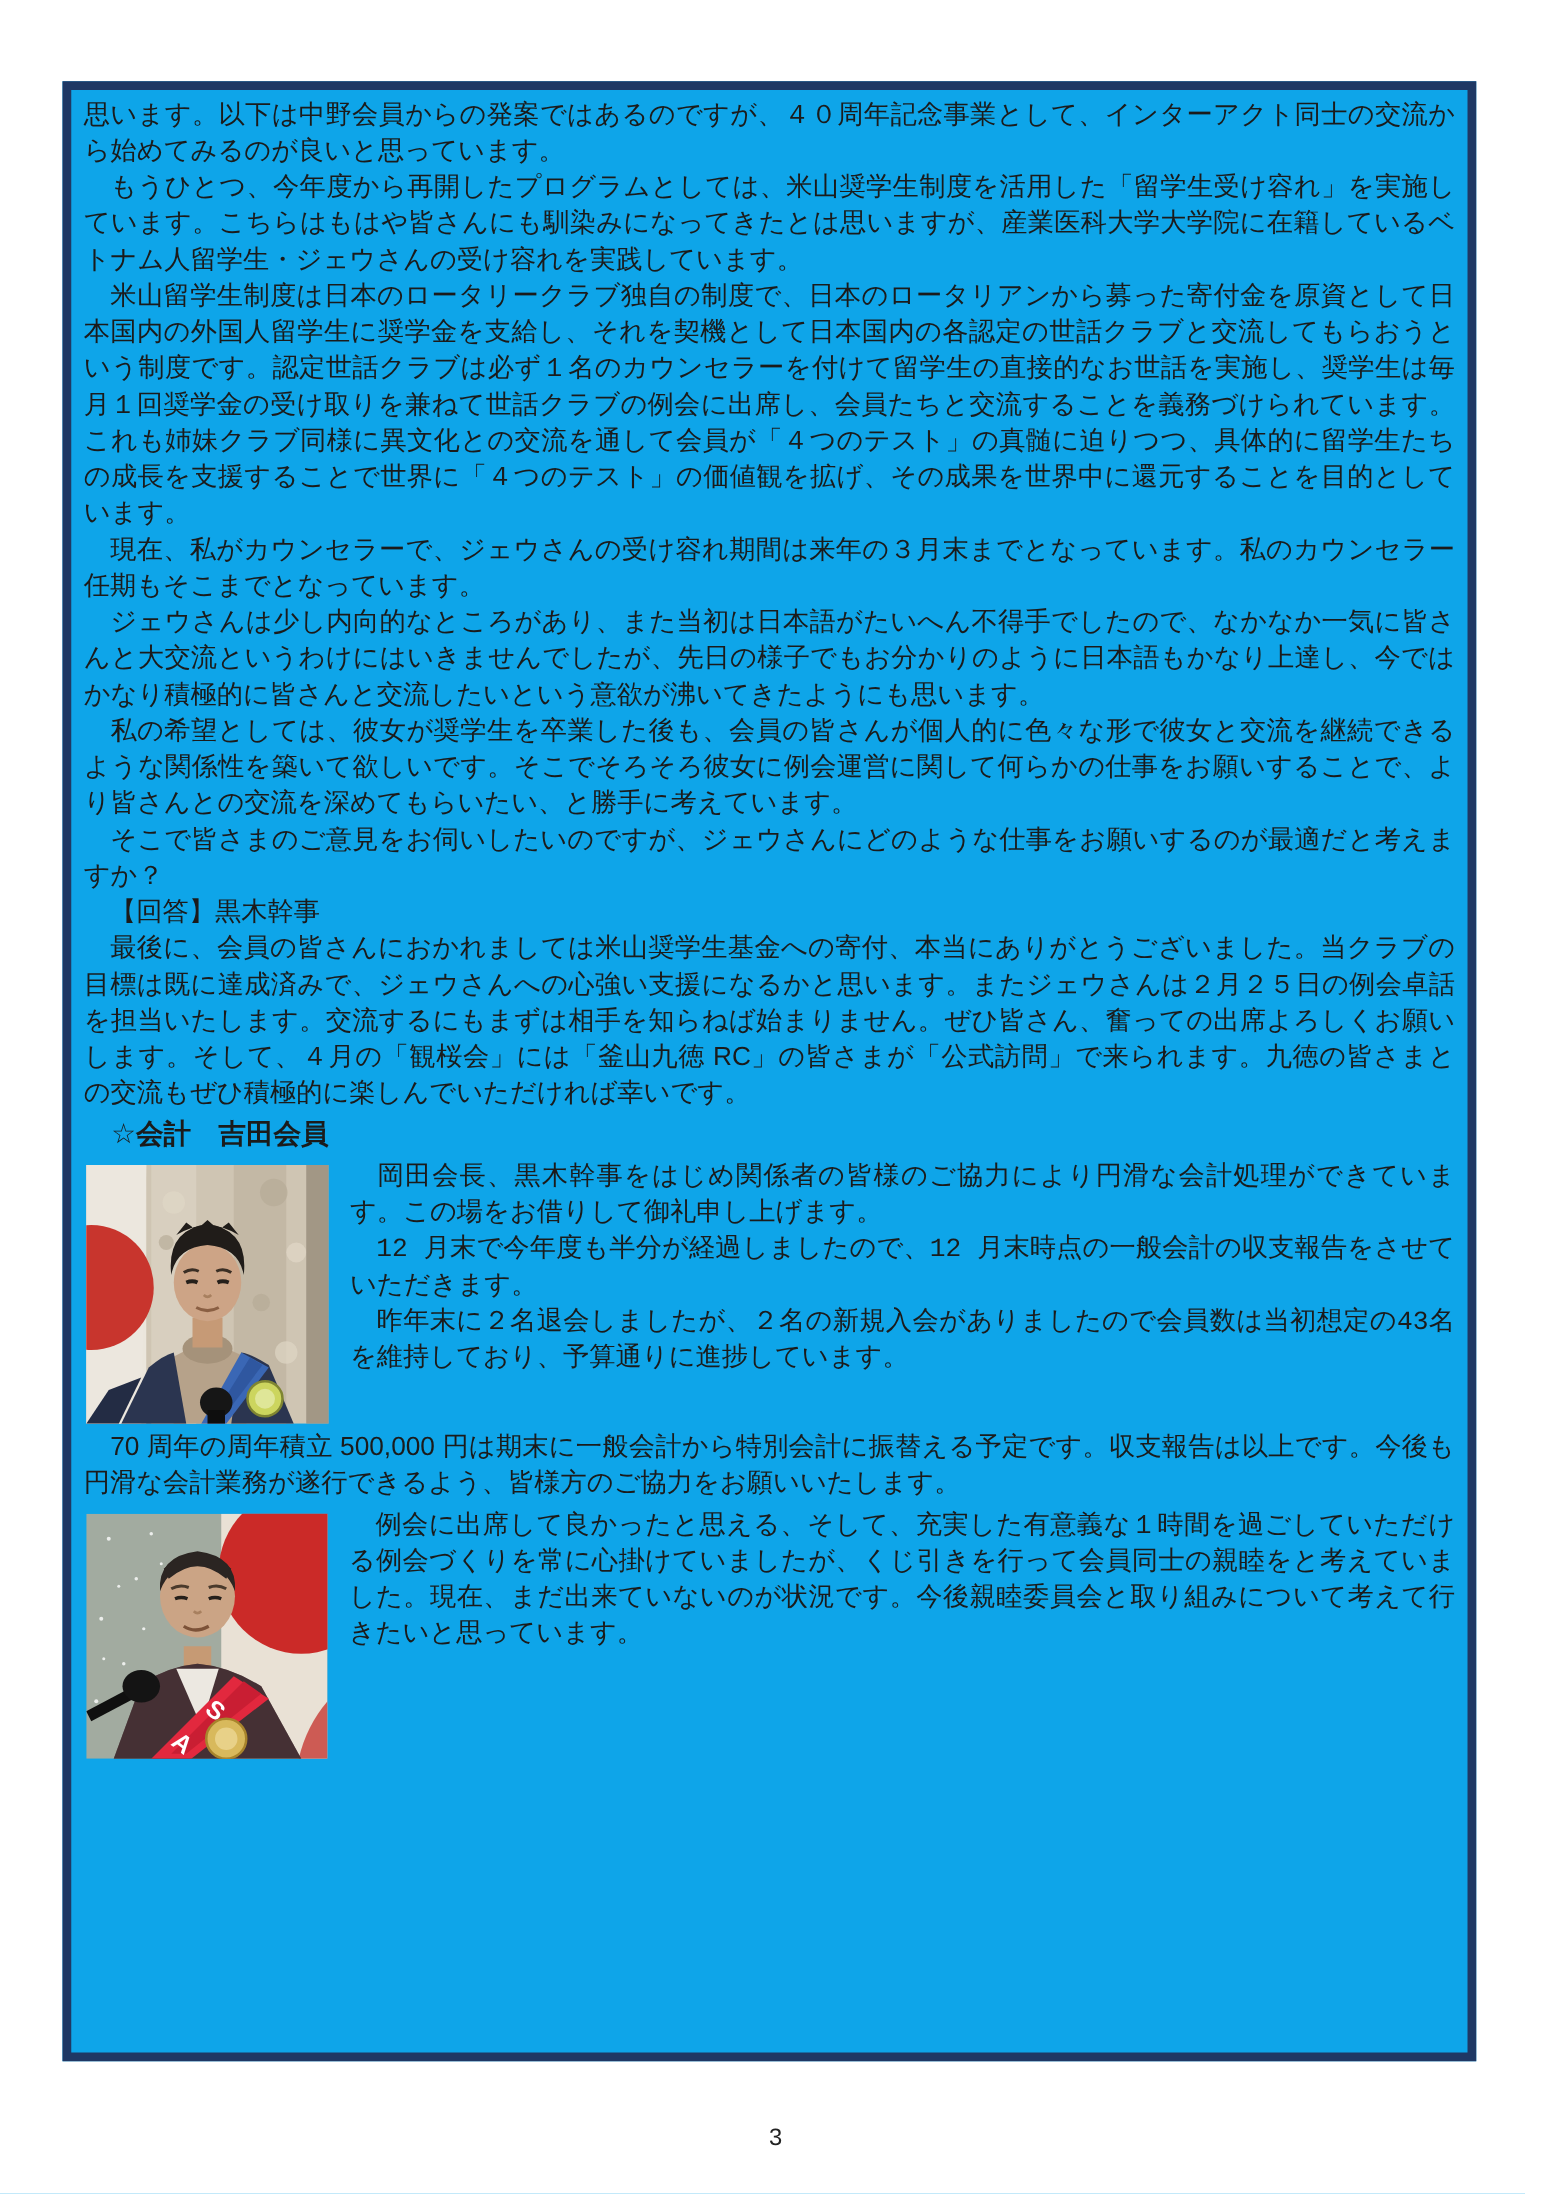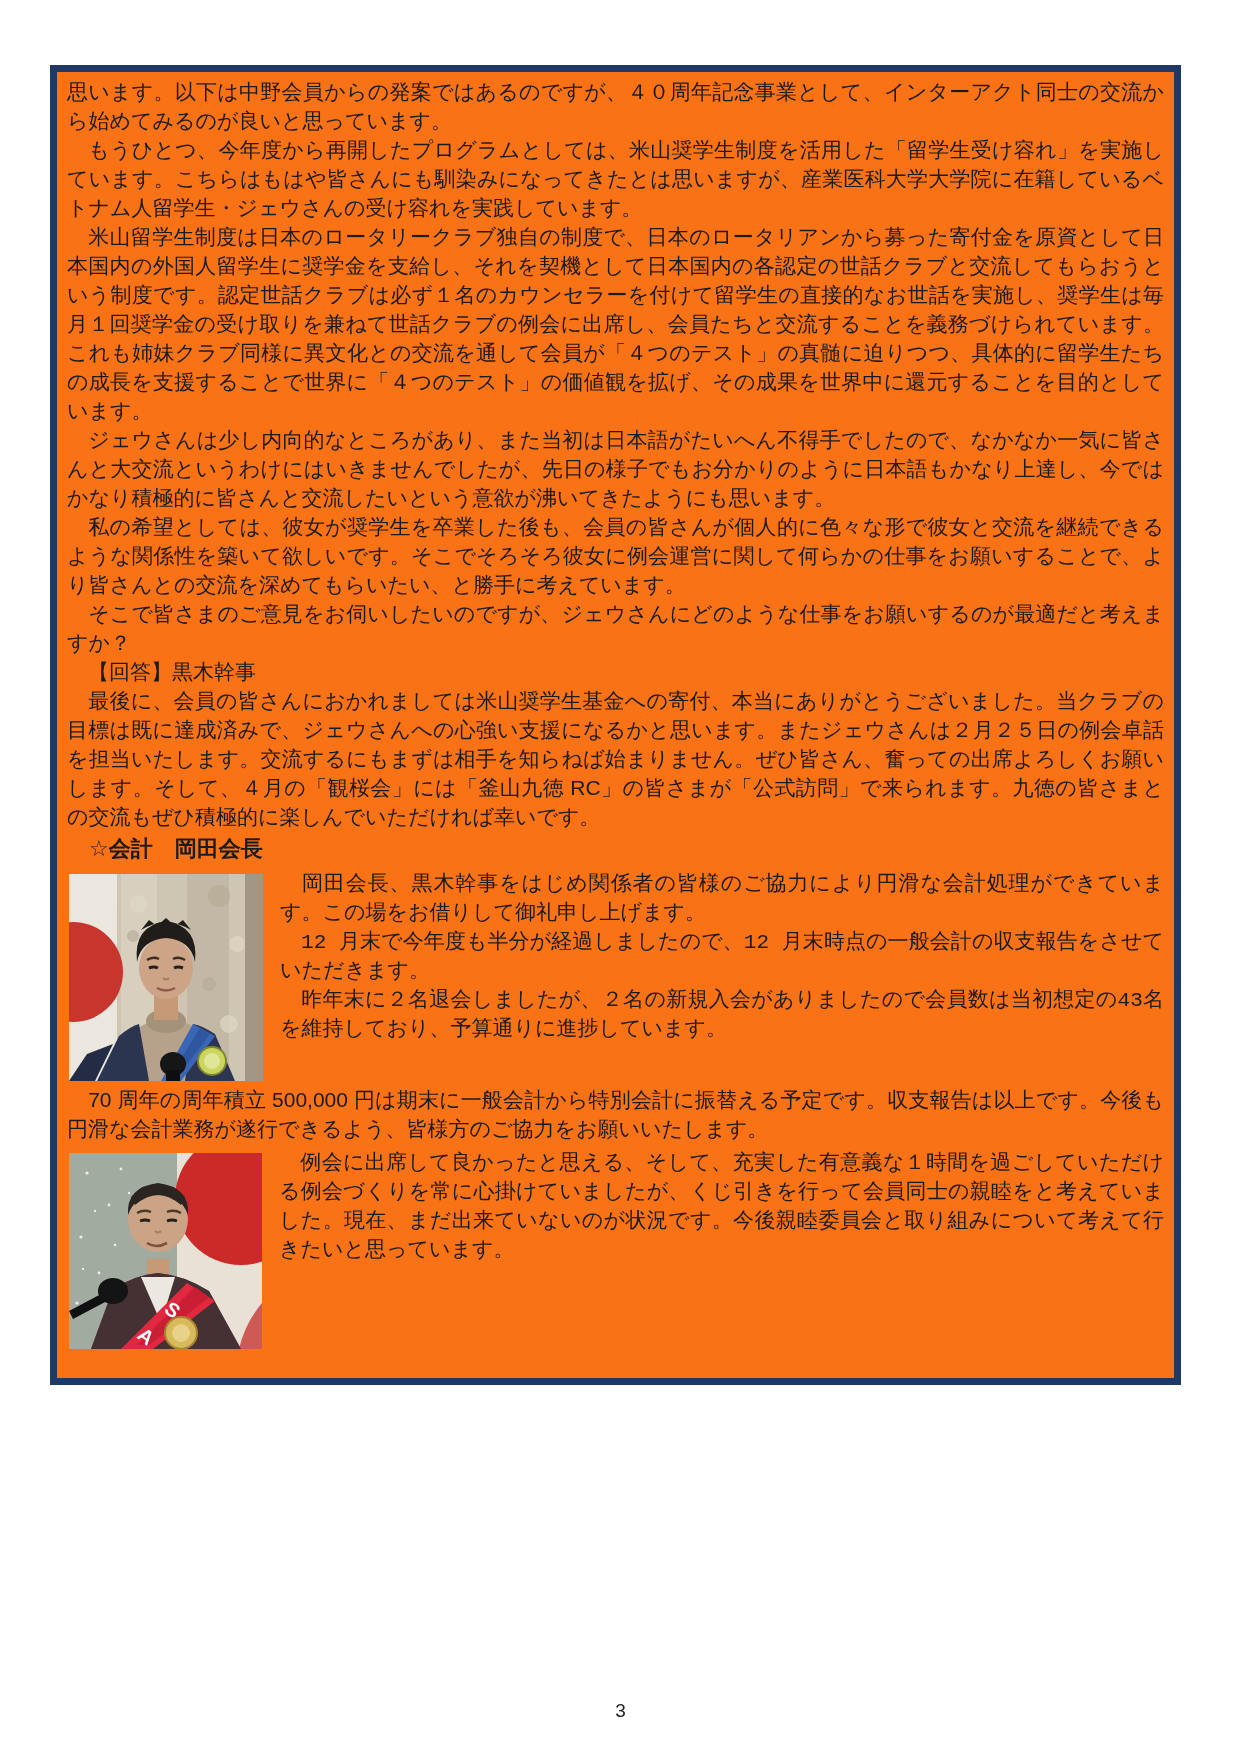--- a/index.html
+++ b/index.html
@@ -2,23 +2,23 @@
 <html lang="ja"><head>
 <meta charset="utf-8">
 <style>
   html,body{margin:0;padding:0;}
   body{
     width:1241px;height:1755px;position:relative;background:#ffffff;
     font-family:"Liberation Sans","DejaVu Sans",sans-serif;
     color:#1b1b1b;overflow:hidden;
   }
   .frame{
-    position:absolute;left:50px;top:65px;width:1131px;height:1320px;
+    position:absolute;left:50px;top:65px;width:1131px;height:1584px;
     border:7px solid #1f3864;box-sizing:border-box;
-    padding:5px 10px 0 10px;background:#f97316;
+    padding:5px 10px 0 10px;background:#0ea5e9;
   }
   .frame p{
     margin:0;font-size:21px;line-height:29px;
     text-align:justify;word-break:break-all;
   }
   p.heading{
     font-weight:bold;font-size:22px;line-height:31px;margin:2px 0;
     text-align:left;
   }
   .media-row{display:flex;align-items:flex-start;margin:6px 0 0 0;}
@@ -30,27 +30,28 @@
   }
 </style>
 </head>
 <body>
 
 <div class="frame">
 
   <p>思います。以下は中野会員からの発案ではあるのですが、４０周年記念事業として、インターアクト同士の交流から始めてみるのが良いと思っています。</p>
   <p>　もうひとつ、今年度から再開したプログラムとしては、米山奨学生制度を活用した「留学生受け容れ」を実施しています。こちらはもはや皆さんにも馴染みになってきたとは思いますが、産業医科大学大学院に在籍しているベトナム人留学生・ジェウさんの受け容れを実践しています。</p>
   <p>　米山留学生制度は日本のロータリークラブ独自の制度で、日本のロータリアンから募った寄付金を原資として日本国内の外国人留学生に奨学金を支給し、それを契機として日本国内の各認定の世話クラブと交流してもらおうという制度です。認定世話クラブは必ず１名のカウンセラーを付けて留学生の直接的なお世話を実施し、奨学生は毎月１回奨学金の受け取りを兼ねて世話クラブの例会に出席し、会員たちと交流することを義務づけられています。これも姉妹クラブ同様に異文化との交流を通して会員が「４つのテスト」の真髄に迫りつつ、具体的に留学生たちの成長を支援することで世界に「４つのテスト」の価値観を拡げ、その成果を世界中に還元することを目的としています。</p>
+  <p>　現在、私がカウンセラーで、ジェウさんの受け容れ期間は来年の３月末までとなっています。私のカウンセラー任期もそこまでとなっています。</p>
   <p>　ジェウさんは少し内向的なところがあり、また当初は日本語がたいへん不得手でしたので、なかなか一気に皆さんと大交流というわけにはいきませんでしたが、先日の様子でもお分かりのように日本語もかなり上達し、今ではかなり積極的に皆さんと交流したいという意欲が沸いてきたようにも思います。</p>
   <p>　私の希望としては、彼女が奨学生を卒業した後も、会員の皆さんが個人的に色々な形で彼女と交流を継続できるような関係性を築いて欲しいです。そこでそろそろ彼女に例会運営に関して何らかの仕事をお願いすることで、より皆さんとの交流を深めてもらいたい、と勝手に考えています。</p>
   <p>　そこで皆さまのご意見をお伺いしたいのですが、ジェウさんにどのような仕事をお願いするのが最適だと考えますか？</p>
   <p>　【回答】黒木幹事</p>
   <p>　最後に、会員の皆さんにおかれましては米山奨学生基金への寄付、本当にありがとうございました。当クラブの目標は既に達成済みで、ジェウさんへの心強い支援になるかと思います。またジェウさんは２月２５日の例会卓話を担当いたします。交流するにもまずは相手を知らねば始まりません。ぜひ皆さん、奮っての出席よろしくお願いします。そして、４月の「観桜会」には「釜山九徳 RC」の皆さまが「公式訪問」で来られます。九徳の皆さまとの交流もぜひ積極的に楽しんでいただければ幸いです。</p>
 
-  <p class="heading">　☆会計　岡田会長</p>
+  <p class="heading">　☆会計　吉田会員</p>
 
   <div class="media-row">
     <svg class="photo" width="194" height="207" viewBox="0 0 194 207" xmlns="http://www.w3.org/2000/svg">
       <rect width="194" height="207" fill="#cfc5b3"></rect>
       <rect x="52" width="36" height="207" fill="#d8cfbf"></rect>
       <rect x="118" width="42" height="207" fill="#c3b8a5"></rect>
       <circle cx="70" cy="30" r="9" fill="#ded5c4" opacity="0.9"></circle>
       <circle cx="150" cy="22" r="11" fill="#b8ac98" opacity="0.8"></circle>
       <circle cx="168" cy="70" r="8" fill="#ded5c4" opacity="0.8"></circle>
       <circle cx="140" cy="110" r="7" fill="#b8ac98" opacity="0.8"></circle>

